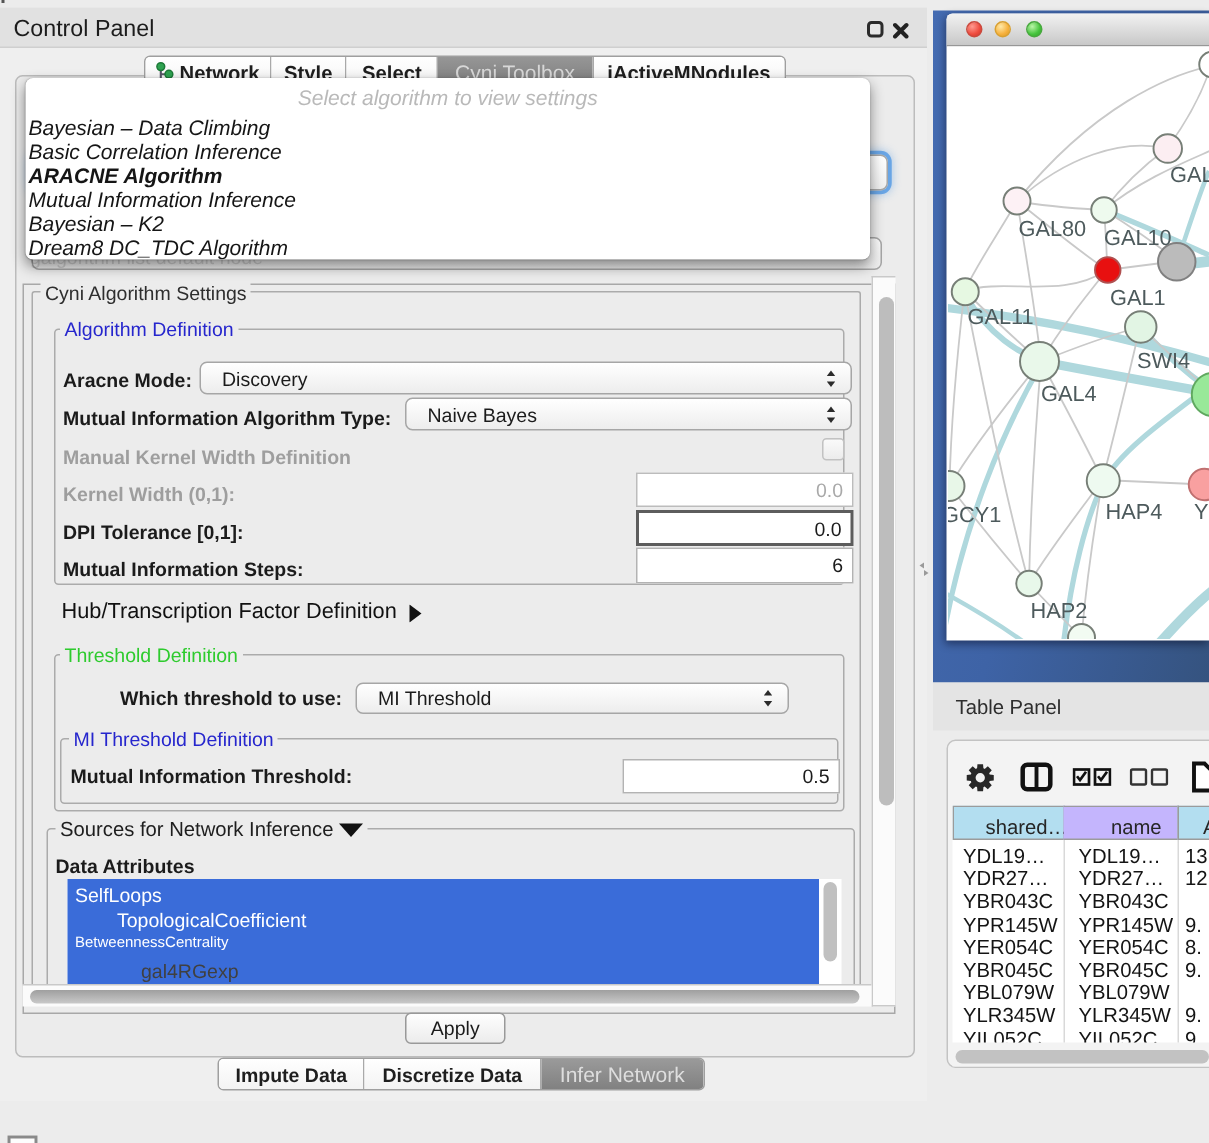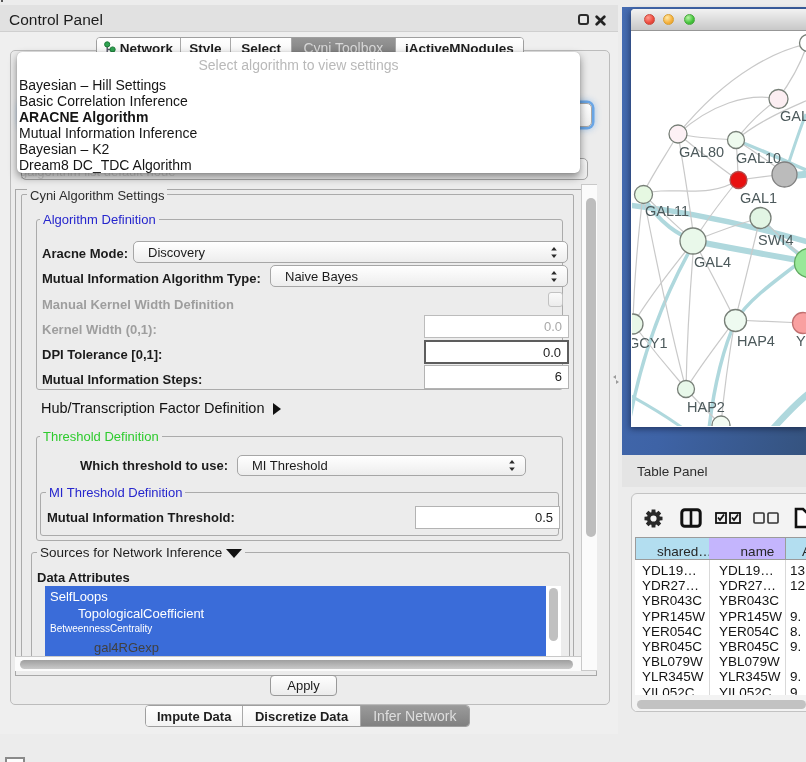--- a/index.html
+++ b/index.html
@@ -43,21 +43,21 @@
 .green { color:#2ecb2e; }
 
 .lbl { position:absolute; font-size:13px; font-weight:bold; color:#1b1b1b; white-space:nowrap;text-align:center; }
 .dis { color:#9e9e9e; }
 .field { position:absolute; background:#fff; border:1px solid #b3b3b3; font-size:13px; color:#1b1b1b; text-align:right; padding:3px 6px 0 0; }
 .combo2 { position:absolute; border:1px solid #a6a6a6; border-radius:5px; background:linear-gradient(#ffffff,#ededed); font-size:13px; color:#1b1b1b; }
 .combo2 .ct { position:absolute; left:14px; top:3px; }
 .stepper { position:absolute; right:9px; top:4px; width:8px; height:13px; }
 
 
-#popup { left:17px; top:52px; width:563px; height:121px; background:#fff; border-radius:5px; box-shadow:0 4px 9px rgba(0,0,0,.45), 0 0 1px rgba(0,0,0,.3); overflow:hidden; z-index:30; }
+#popup { left:17px; top:52px; width:563px; height:121px; background:#fff; border-radius:5px; box-shadow:0 4px 9px rgba(0,0,0,.45), 0 0 1px rgba(0,0,0,.3); overflow:hidden; z-index:30;font-style:italic; }
 #popup .hint { position:absolute; left:0; width:563px; text-align:center; font-size:14px; color:#b9b9b9; top:5px; }
 #popup .it { position:absolute; left:2px; font-size:14px; color:#151515; white-space:nowrap; }
 
 
 #applybtn { left:270px; top:670px; width:67px; height:21px; border:1px solid #999; border-radius:4px; background:linear-gradient(#fefefe,#ececec); font-size:13px; color:#1b1b1b; text-align:center; padding-top:2px; }
 #btabs { left:145px; top:700px; width:325px; height:22px; display:flex; border:1px solid #9f9f9f; border-radius:4px; overflow:hidden; background:#fff; font-size:13px; font-weight:bold; color:#1e1e1e; }
 #btabs .seg { display:flex; align-items:center; justify-content:center; border-right:1px solid #a9a9a9; background:linear-gradient(#ffffff,#f3f3f3); }
 #btabs .seg:last-child { border-right:none; }
 #btabs .sel { background:linear-gradient(#9a9a9a,#818181); color:#dedede; font-weight:normal; font-size:14px; }
 
@@ -203,21 +203,21 @@
     <div id="applybtn" class="abs">Apply</div>
     <div id="btabs" class="abs">
       <div class="seg" style="width:98px;">Impute Data</div>
       <div class="seg" style="width:118px;">Discretize Data</div>
       <div class="seg sel" style="width:109px;">Infer Network</div>
     </div>
   </div>
 
   <div id="popup" class="abs">
     <div class="hint">Select algorithm to view settings</div>
-    <div class="it" style="top:25px;">Bayesian – Hill Settings</div>
+    <div class="it" style="top:25px;">Bayesian – Data Climbing</div>
     <div class="it" style="top:41px;">Basic Correlation Inference</div>
     <div class="it" style="top:57px; font-weight:bold;">ARACNE Algorithm</div>
     <div class="it" style="top:73px;">Mutual Information Inference</div>
     <div class="it" style="top:89px;">Bayesian – K2</div>
     <div class="it" style="top:105px;">Dream8 DC_TDC Algorithm</div>
   </div>
 
   <div id="desktop" class="abs"></div>
   <div id="macwin" class="abs">
     <div id="mactitle" class="abs">

